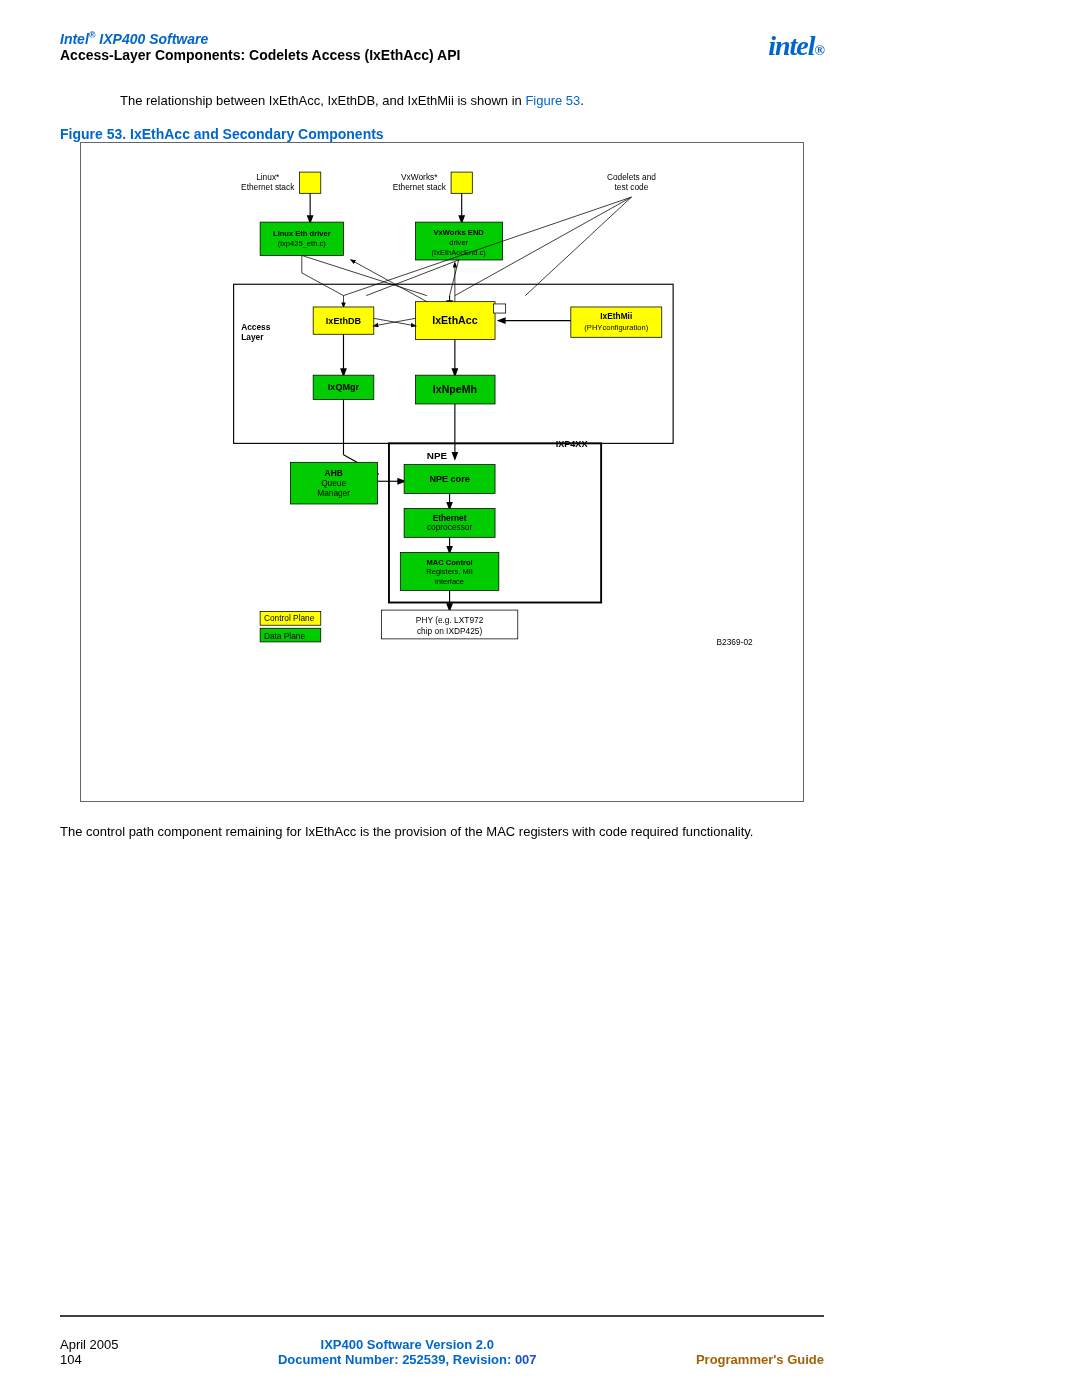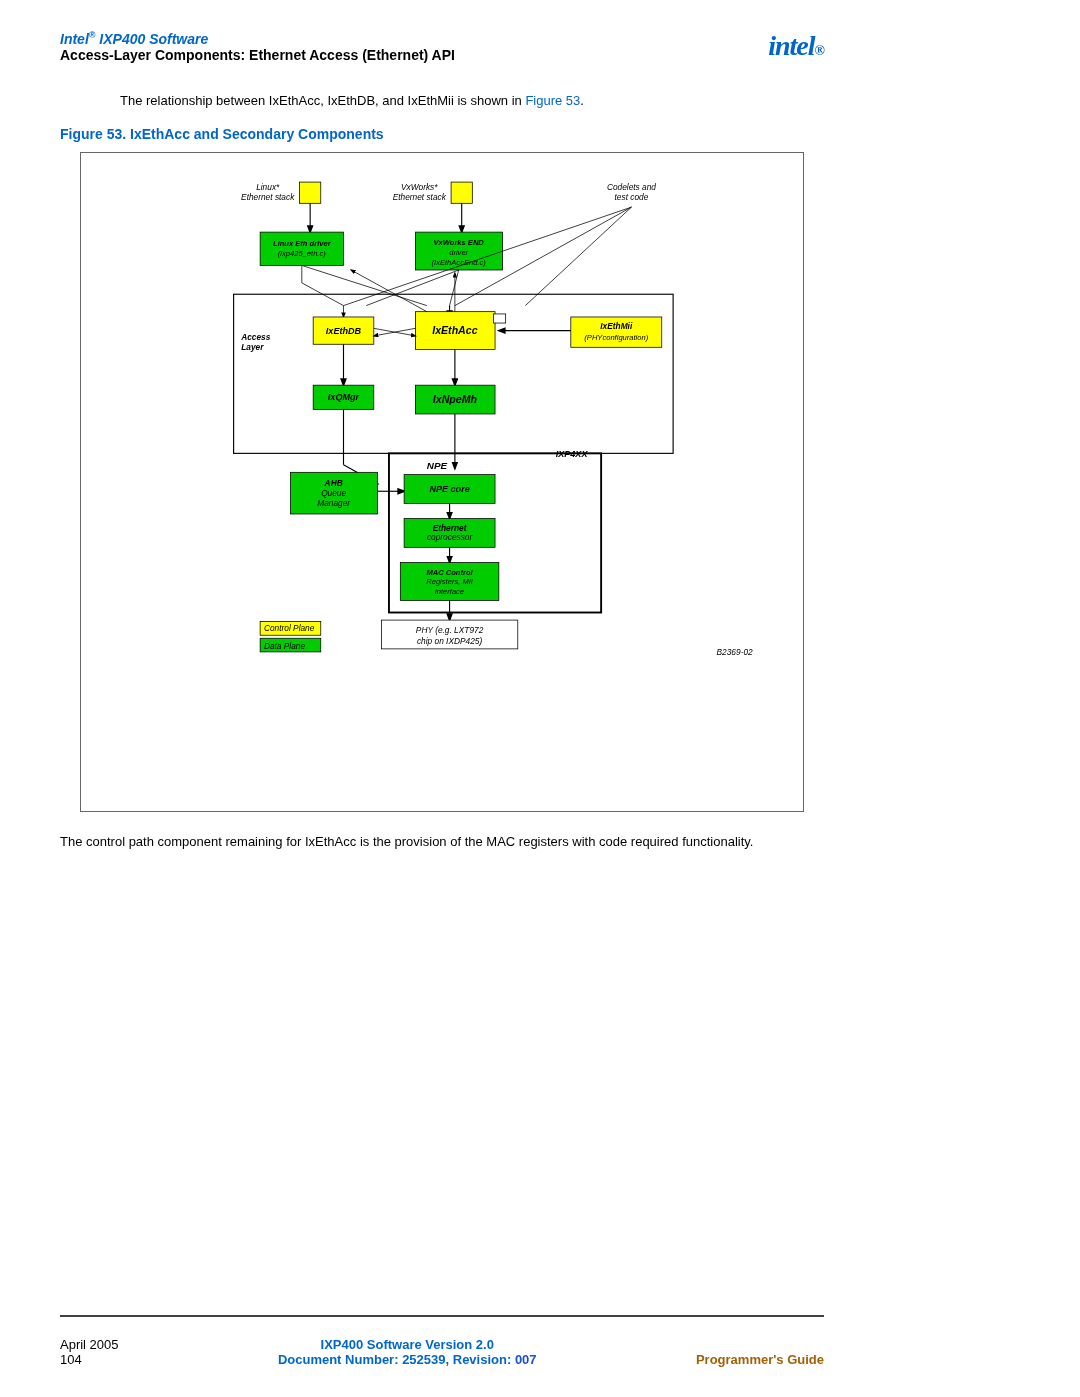--- a/index.html
+++ b/index.html
@@ -57,31 +57,30 @@
     .body-text {
       margin: 10px 0 10px 60px;
       font-size: 13px;
     }
     .body-text a, .link { color: #0066cc; text-decoration: none; margin-top: 8px; }
     
     .figure-title {
       color: #0066cc;
       font-weight: bold;
       font-size: 14px;
-      margin: 8px 0 10px 0;
+      margin: 8px 0 0 0;
     }
     
     .diagram-container {
       border: 1px solid #666;
       margin: 0 20px;
       padding: 20px;
       background: #fff;
       position: relative;
       min-height: 660px;
-      font-style: italic;
     }
     
     .diagram-svg {
       width: 100%;
       display: block;
     }
     
     .bottom-text {
       margin: 20px 0 10px 0;
       font-size: 13px;
@@ -104,21 +103,21 @@
 </head>
 <body>
 
 <div class="page">
 
   <div class="header">
     <div class="header-left">
       <div class="brand">
         <span>Intel</span><sup>®</sup><span> IXP400 Software</span>
       </div>
-      <div class="subtitle">Access-Layer Components: Ethernet Access (Ethernet) API</div>
+      <div class="subtitle">Access-Layer Components: Codelets Access (IxEthAcc) API</div>
     </div>
     <div class="intel-logo">
       <span>int</span><span style="color:#0066cc; font-style:italic;">e</span><span>l</span><span class="dot">®</span>
     </div>
   </div>
 
   <div class="body-text">
     The relationship between IxEthAcc, IxEthDB, and IxEthMii is shown in <a class="link">Figure 53</a>.
   </div>
 

